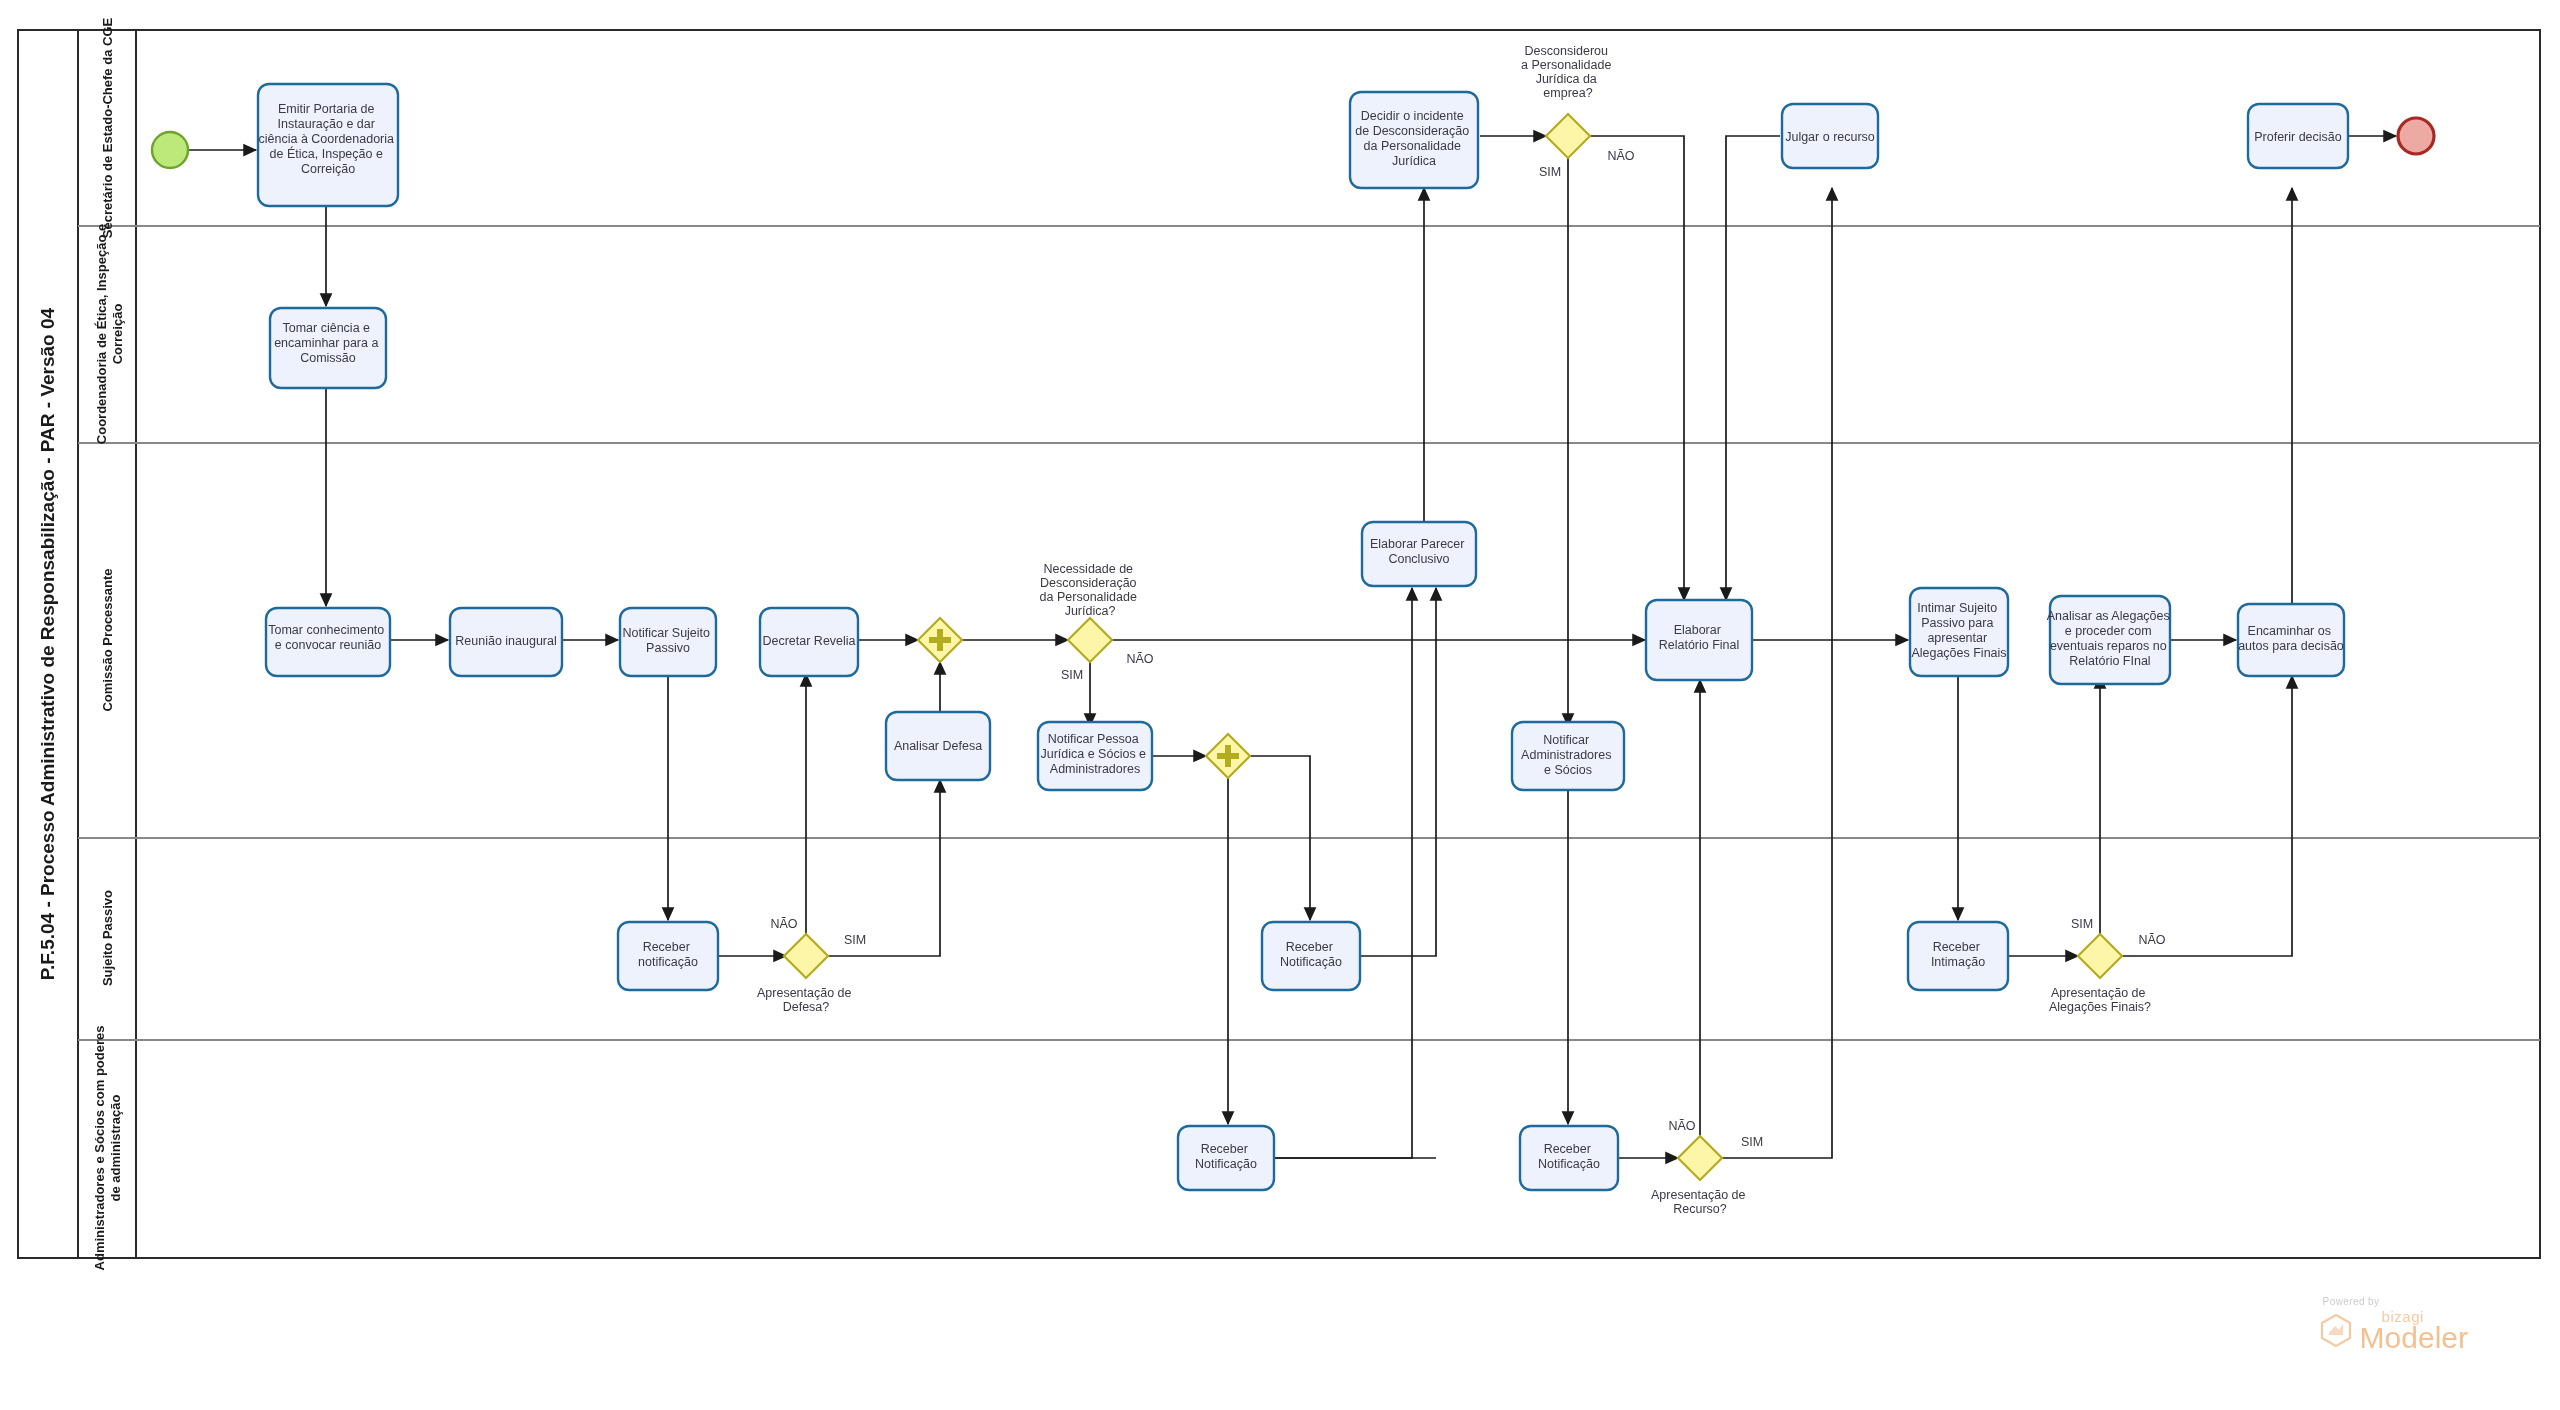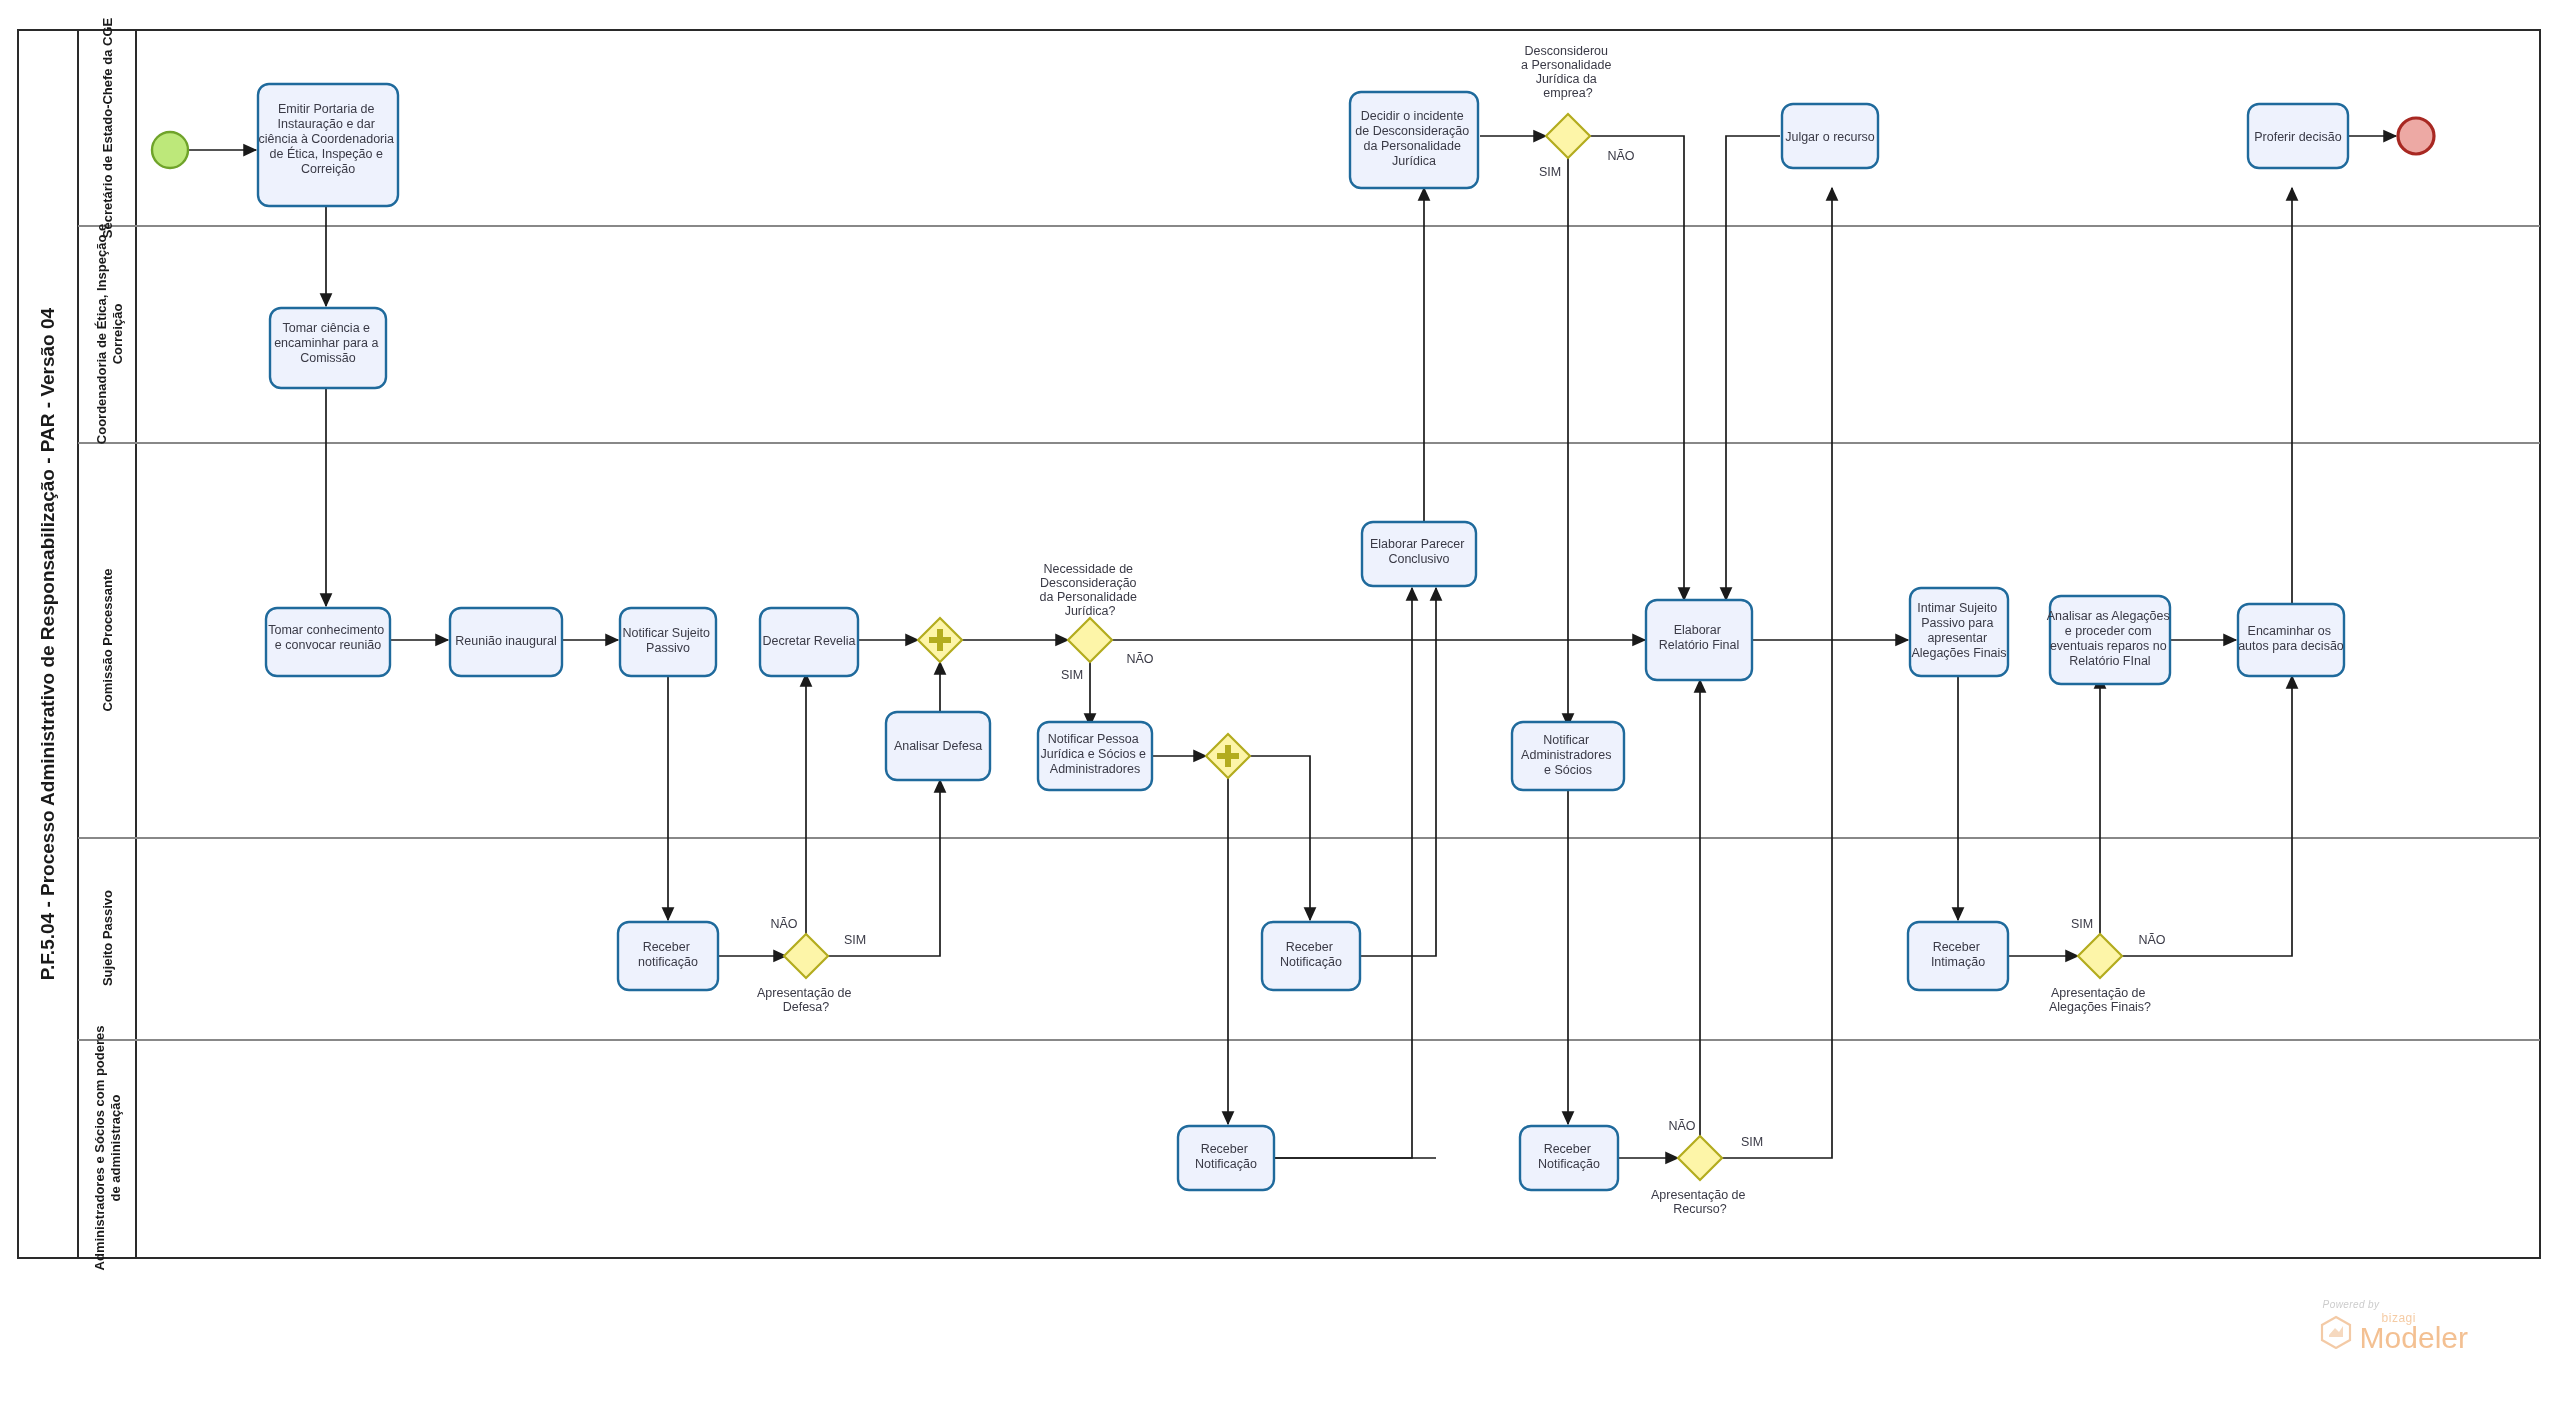--- a/index.html
+++ b/index.html
@@ -58,27 +58,26 @@
   .wm {
     position: absolute;
     right: 92px; bottom: 58px;
     text-align: left;
     opacity: 0.95;
   }
   .wm-top {
     font-family: "Liberation Sans", sans-serif;
     font-size: 10px; color: #c9c9c9; letter-spacing: .4px;
     margin-left: 4px;
-    font-style: italic;
   }
   .wm-row { display: flex; align-items: center; gap: 7px; margin-top: 2px; }
   .wm-brand { line-height: 1; }
   .wm-bizagi {
     font-family: "Liberation Sans", sans-serif;
-    font-size: 12px; color: #f5c9a0; letter-spacing: .5px; padding-left: 22px;
+    font-size: 15px; color: #f5c9a0; letter-spacing: .5px; padding-left: 22px;
   }
   .wm-modeler {
     font-family: "Liberation Sans", sans-serif;
     font-size: 30px; color: #f3bd8d; line-height: .95; text-align: center;
   }
 </style>
 </head>
 <body>
 
 <div id="canvas">

